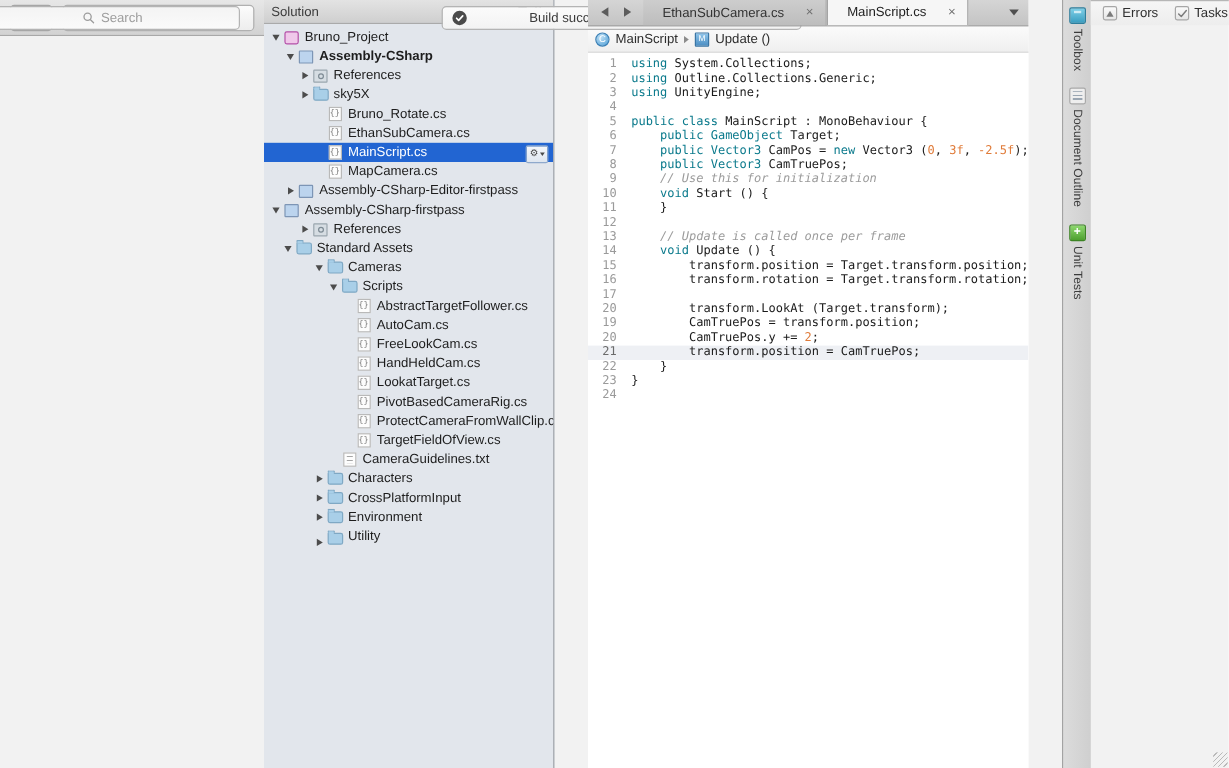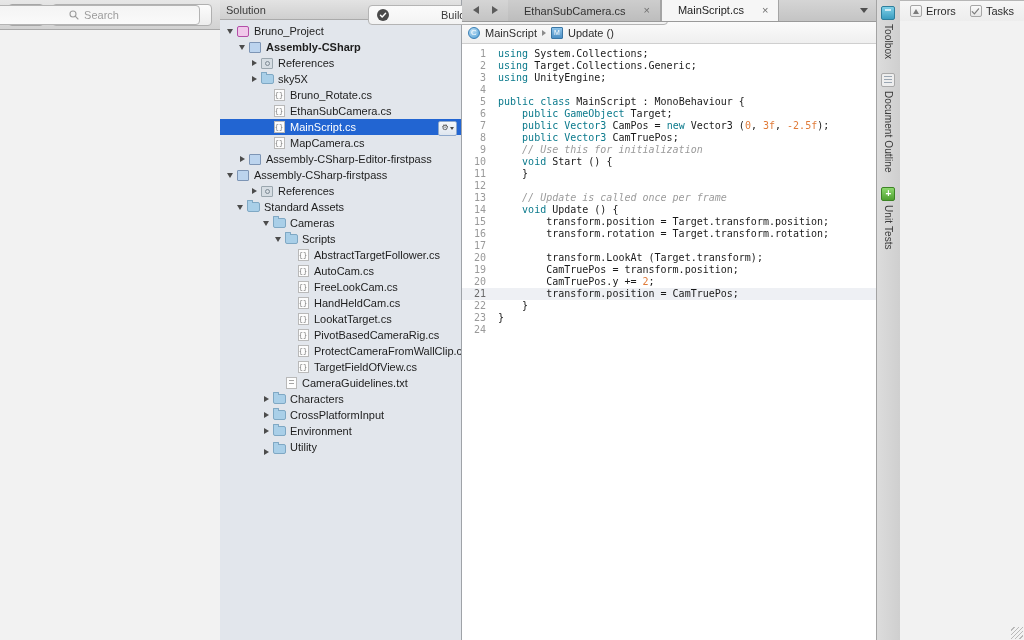--- a/index.html
+++ b/index.html
@@ -108,20 +108,21 @@
     gap: 5px;
     box-sizing: border-box;
   }
   .search-text { font-size: 11px; color: #9d9d9d; }
 
   
   .main {
     flex: 1 1 auto;
     display: flex;
     min-height: 0;
+    gap: 28px;
   }
 
   
   .solution-pad {
     width: 241px; flex: 0 0 241px;
     background: #e2e6ec;
     border-right: 1px solid #9fa3a8;
     display: flex; flex-direction: column;
     min-height: 0;
   }
@@ -801,21 +802,21 @@
       <div class="breadcrumb-bar">
         <span class="bc-class-ico">C</span>
         <span>MainScript</span>
         <span class="bc-sep"></span>
         <span class="bc-method-ico">M</span>
         <span>Update ()</span>
       </div>
 
       <div class="code-area" id="code">
           <div class="code-line"><span class="gutter">1</span><span class="code-text"><span class="kw">using</span><span> System.Collections;</span></span></div>
-          <div class="code-line"><span class="gutter">2</span><span class="code-text"><span class="kw">using</span><span> Target.Collections.Generic;</span></span></div>
+          <div class="code-line"><span class="gutter">2</span><span class="code-text"><span class="kw">using</span><span> Outline.Collections.Generic;</span></span></div>
           <div class="code-line"><span class="gutter">3</span><span class="code-text"><span class="kw">using</span><span> UnityEngine;</span></span></div>
           <div class="code-line"><span class="gutter">4</span><span class="code-text"><span></span></span></div>
           <div class="code-line"><span class="gutter">5</span><span class="code-text"><span class="kw">public</span><span> </span><span class="kw">class</span><span> MainScript : MonoBehaviour {</span></span></div>
           <div class="code-line"><span class="gutter">6</span><span class="code-text"><span>    </span><span class="kw">public</span><span> </span><span class="kw">GameObject</span><span> Target;</span></span></div>
           <div class="code-line"><span class="gutter">7</span><span class="code-text"><span>    </span><span class="kw">public</span><span> </span><span class="kw">Vector3</span><span> CamPos = </span><span class="kw">new</span><span> Vector3 (</span><span class="num">0</span><span>, </span><span class="num">3f</span><span>, </span><span class="num">-2.5f</span><span>);</span></span></div>
           <div class="code-line"><span class="gutter">8</span><span class="code-text"><span>    </span><span class="kw">public</span><span> </span><span class="kw">Vector3</span><span> CamTruePos;</span></span></div>
           <div class="code-line"><span class="gutter">9</span><span class="code-text"><span class="cmt">    // Use this for initialization</span></span></div>
           <div class="code-line"><span class="gutter">10</span><span class="code-text"><span>    </span><span class="kw">void</span><span> Start () {</span></span></div>
           <div class="code-line"><span class="gutter">11</span><span class="code-text"><span>    }</span></span></div>
           <div class="code-line"><span class="gutter">12</span><span class="code-text"><span></span></span></div>

